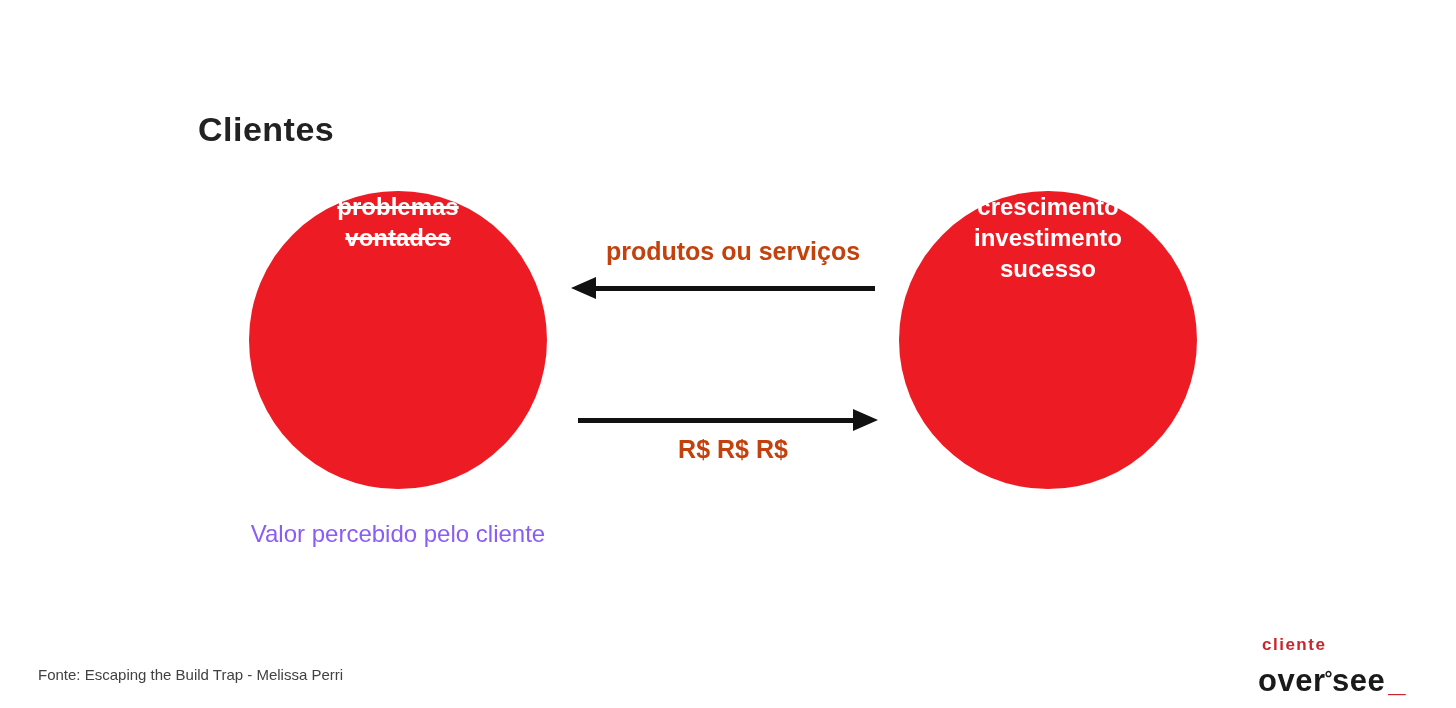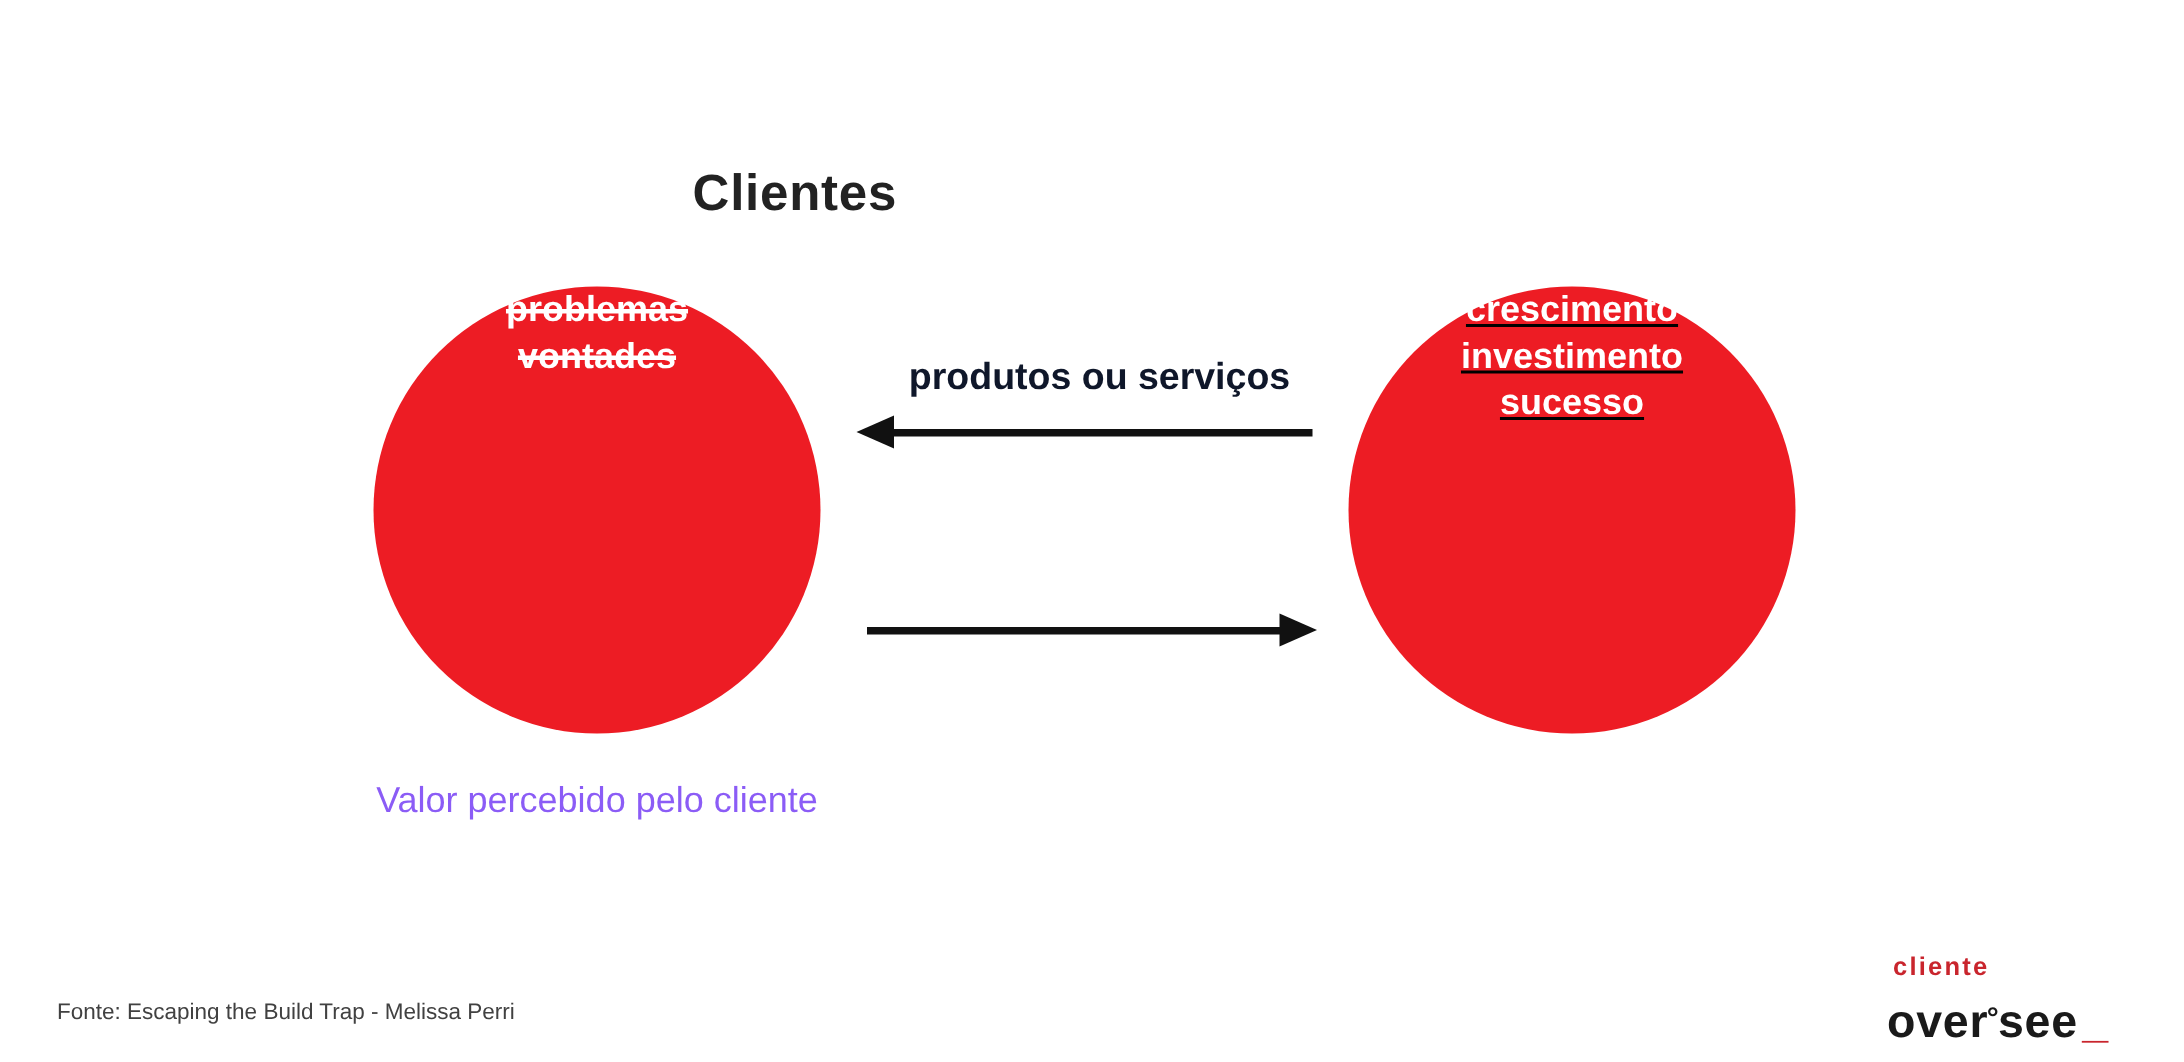--- a/index.html
+++ b/index.html
@@ -8,21 +8,21 @@
     width: 1456px;
     height: 708px;
     background: #ffffff;
     font-family: "Liberation Sans", sans-serif;
     overflow: hidden;
   }
   .col-title {
     position: absolute;
     top: 110px;
     width: 400px;
-    text-align: right;
+    text-align: left;
     font-size: 34px;
     font-weight: 700;
     color: #222222;
     letter-spacing: 0.5px;
   }
   .col-title.left  { left: 198px; }
   .col-title.right { left: 848px; }
 
   .circle {
     position: absolute;
@@ -30,21 +30,21 @@
     width: 298px;
     height: 298px;
     border-radius: 50%;
     background: #ED1C24;
     display: flex;
     flex-direction: column;
     align-items: center;
     justify-content: flex-start;
   }
   .circle.left  { left: 249px; }
-  .circle.right { left: 899px; text-decoration: underline; }
+  .circle.right { left: 899px; }
   .circle-line {
     color: #ffffff;
     font-size: 24px;
     font-weight: 700;
     line-height: 31px;
     white-space: nowrap;
   }
   .circle.left .circle-line {
     text-decoration: line-through;
     text-decoration-thickness: 2.5px;
@@ -72,21 +72,21 @@
     border-left: 25px solid #111111;
   }
 
   .arrow-label {
     position: absolute;
     left: 548px;
     width: 370px;
     text-align: center;
     font-size: 25px;
     font-weight: 700;
-    color: #0f172a;
+    color: #c2410c;
     white-space: nowrap;
   }
   .arrow-label.top    { top: 237px; }
   .arrow-label.bottom { top: 435px; }
 
   .caption {
     position: absolute;
     top: 520px;
     width: 420px;
     text-align: center;
@@ -160,20 +160,21 @@
     <span class="circle-line">investimento</span>
     <span class="circle-line">sucesso</span>
   </div>
 
   <div class="arrow-label top">produtos ou serviços</div>
   <div class="arrow-bar top"></div>
   <div class="arrow-head left-point"></div>
 
   <div class="arrow-bar bottom"></div>
   <div class="arrow-head right-point"></div>
+  <div class="arrow-label bottom">R$ R$ R$</div>
 
   <div class="caption left">Valor percebido pelo cliente</div>
 
   <div class="source-note">Fonte: Escaping the Build Trap - Melissa Perri</div>
 
   <div class="logo">
     <span class="logo-top">cliente</span>
     <span class="logo-main"><span>over</span><span class="logo-ring">°</span><span>see</span><span class="logo-underscore">_</span></span>
   </div>
 

